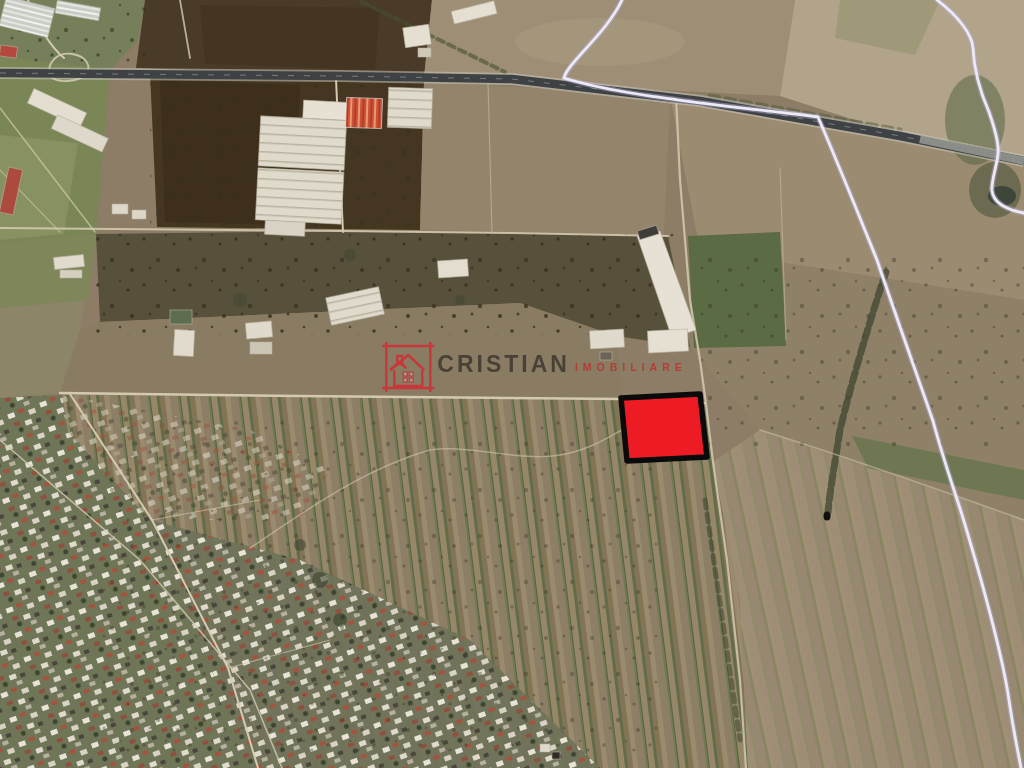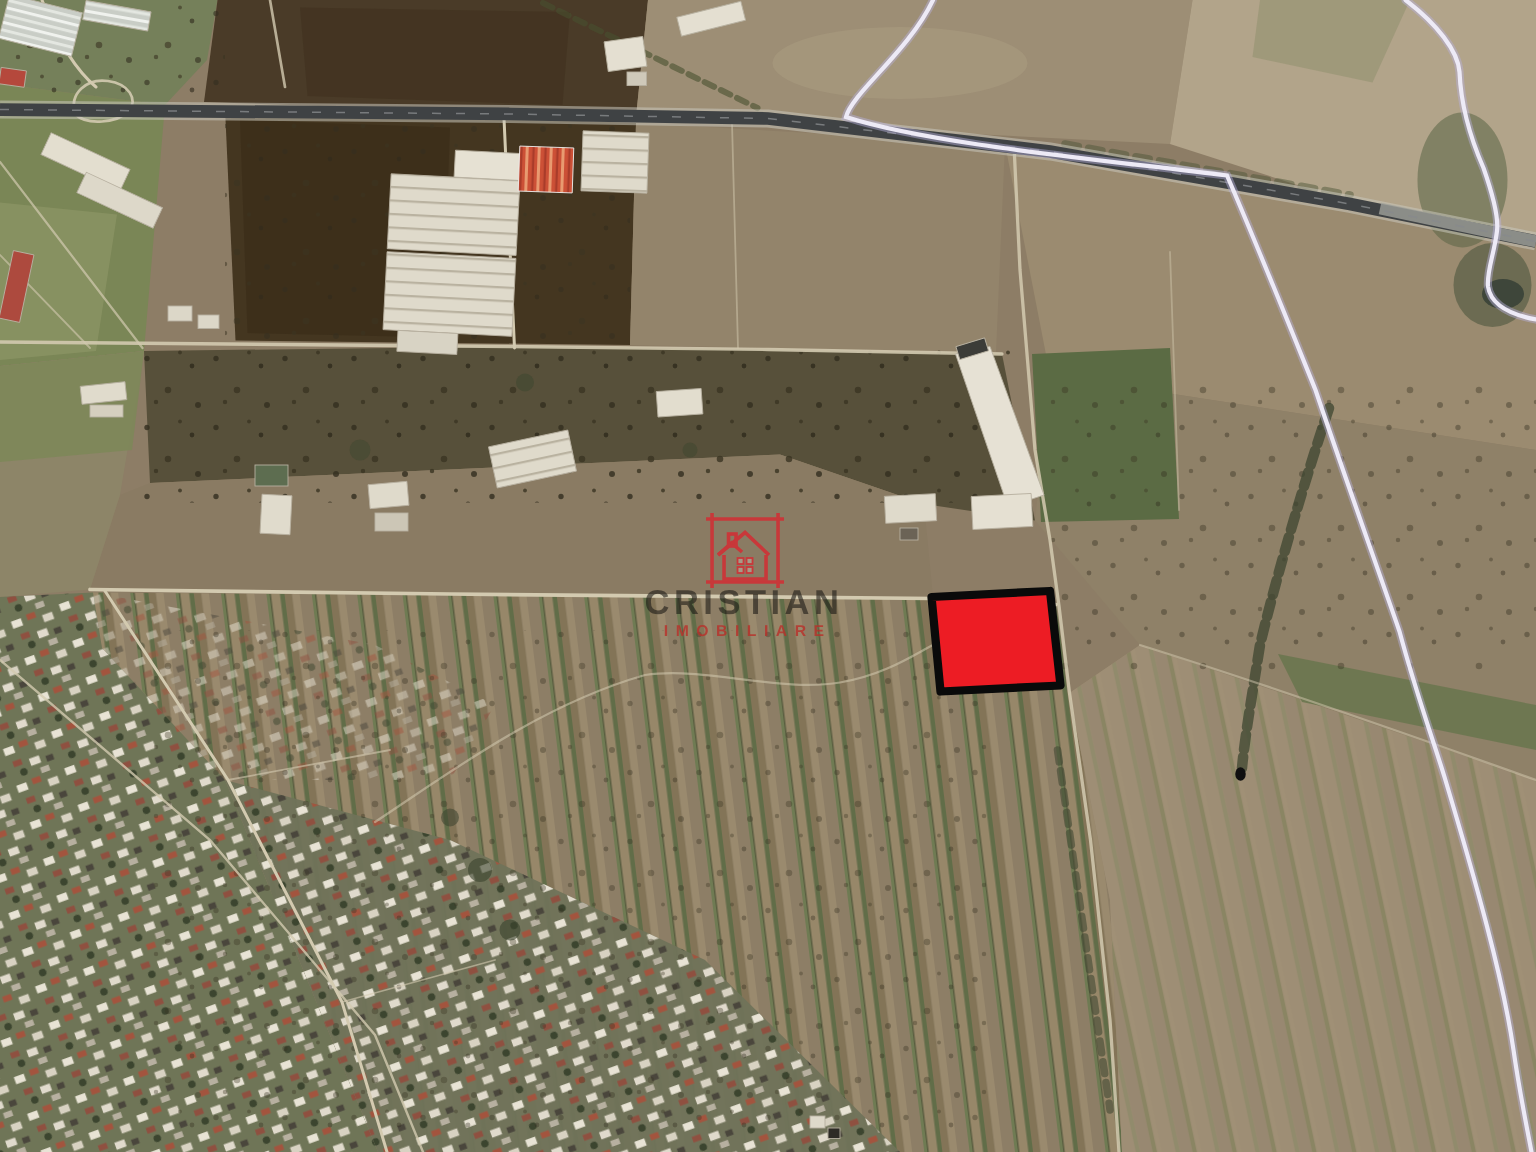--- a/index.html
+++ b/index.html
@@ -1,20 +1,20 @@
 <!DOCTYPE html>
 <html style="--parcel_fill: #ed1c24; --parcel_outline: #0a0a0a; --route_line: #edeaf6; --route_halo: #b9b2dd; --highway: #3f4244; --road: #d3cab0; --logo_red: #d12f35; --brand_text: #1a1814; --tagline_red: #b9302a;"><head>
 <meta charset="utf-8">
 <style>
   html,body{margin:0;padding:0;background:#222;}
   .stage{position:relative;width:1024px;height:768px;overflow:hidden;background:#8d7d66;
          font-family:"Liberation Sans",sans-serif;}
   .stage svg{position:absolute;left:0;top:0;display:block;}
-  .watermark{position:absolute;left:496px;top:339px;transform:translateX(-50%);
-             display:flex;flex-direction:column;align-items:center;pointer-events:none;}
+  .watermark{position:absolute;left:532px;top:339px;transform:translateX(-50%);
+             display:flex;flex-direction:row;align-items:center;pointer-events:none;}
   .wm-logo{position:static !important;opacity:.88;}
   .wm-title{font-weight:bold;font-size:23px;letter-spacing:3px;line-height:1;
             color:var(--brand_text,#1a1814);opacity:.58;margin-top:-3px;}
   .wm-sub{font-weight:bold;font-size:10.5px;letter-spacing:5px;line-height:1;
           color:var(--tagline_red,#b9302a);opacity:.8;margin-top:3px;margin-left:5px;text-align:right;}
 </style>
 </head>
 <body>
 
 <div class="stage">

